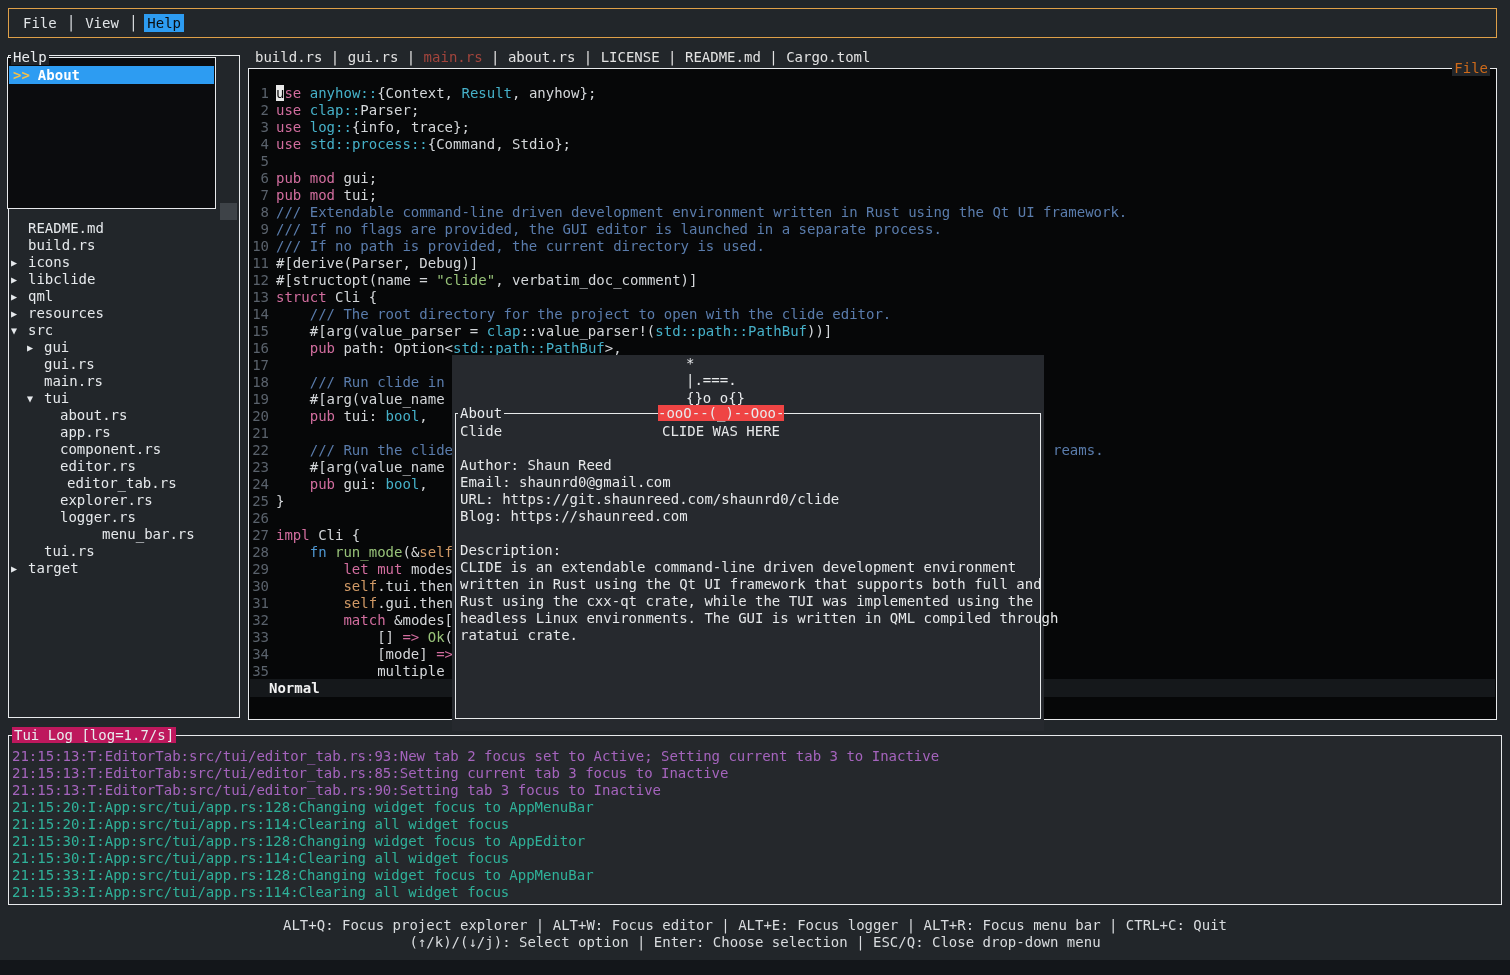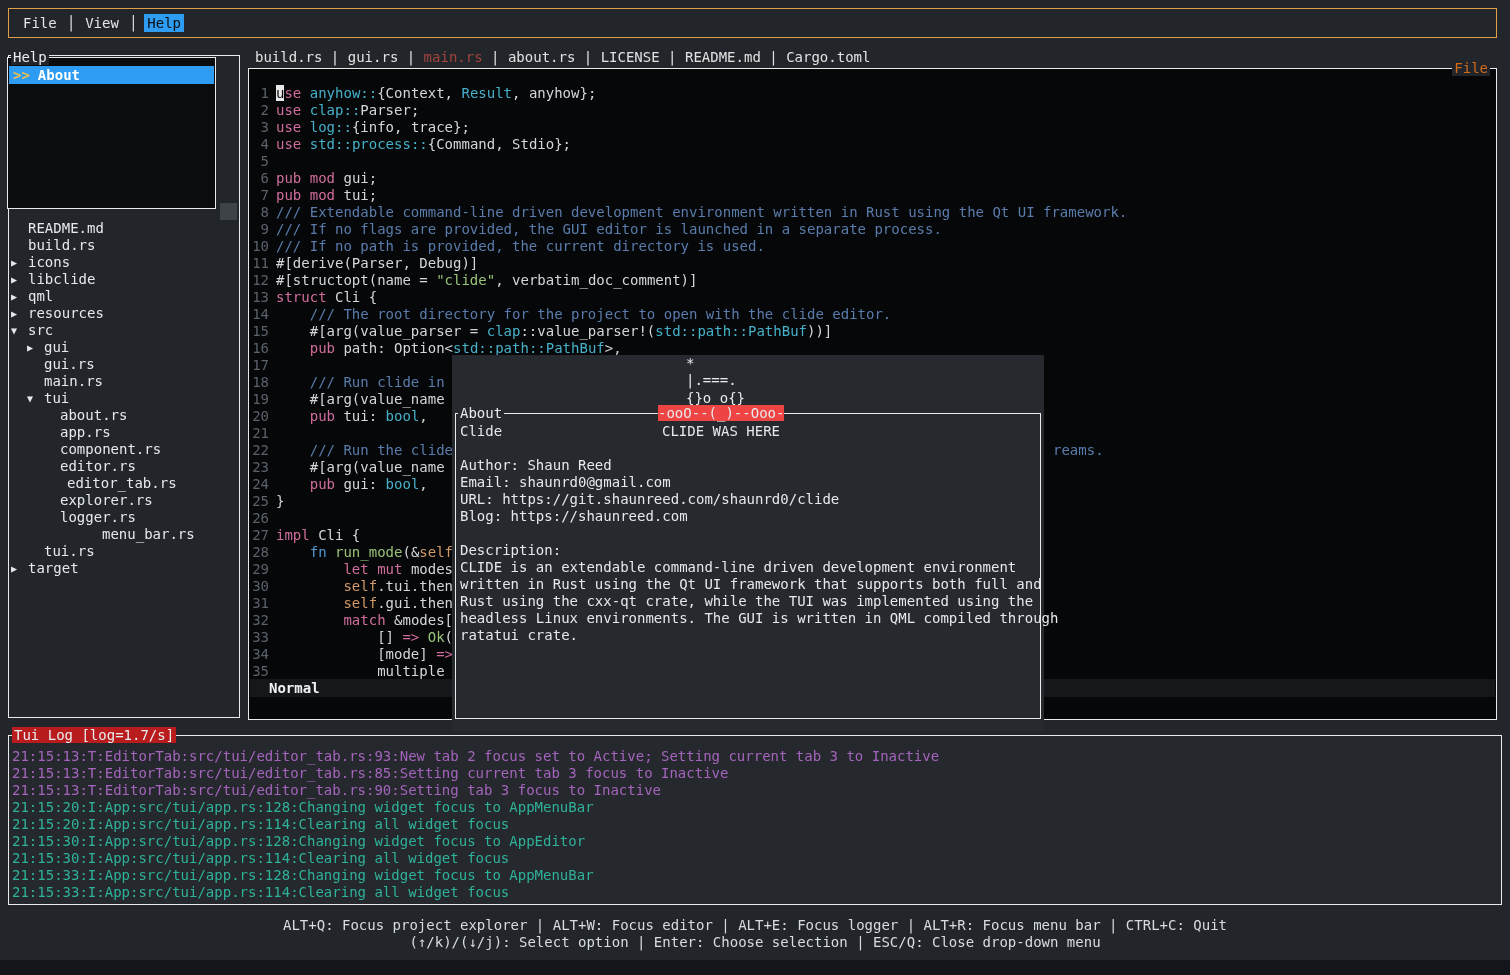--- a/index.html
+++ b/index.html
@@ -175,21 +175,21 @@
           <div class="prow">CLIDE is an extendable command-line driven development environment</div>
           <div class="prow">written in Rust using the Qt UI framework that supports both full and</div>
           <div class="prow">Rust using the cxx-qt crate, while the TUI was implemented using the</div>
           <div class="prow">headless Linux environments. The GUI is written in QML compiled through</div>
           <div class="prow">ratatui crate.</div>
         </div>
     </div>
   </div>
 
   <div class="log-panel">
-    <span class="float-title" style="left:3px;background:#b91c1c;">Tui Log [log=1.7/s]</span>
+    <span class="float-title" style="left:3px;background:#be185d;">Tui Log [log=1.7/s]</span>
     <div class="log-rows">
         <div class="lg trace">21:15:13:T:EditorTab:src/tui/editor_tab.rs:93:New tab 2 focus set to Active; Setting current tab 3 to Inactive</div>
         <div class="lg trace">21:15:13:T:EditorTab:src/tui/editor_tab.rs:85:Setting current tab 3 focus to Inactive</div>
         <div class="lg trace">21:15:13:T:EditorTab:src/tui/editor_tab.rs:90:Setting tab 3 focus to Inactive</div>
         <div class="lg info">21:15:20:I:App:src/tui/app.rs:128:Changing widget focus to AppMenuBar</div>
         <div class="lg info">21:15:20:I:App:src/tui/app.rs:114:Clearing all widget focus</div>
         <div class="lg info">21:15:30:I:App:src/tui/app.rs:128:Changing widget focus to AppEditor</div>
         <div class="lg info">21:15:30:I:App:src/tui/app.rs:114:Clearing all widget focus</div>
         <div class="lg info">21:15:33:I:App:src/tui/app.rs:128:Changing widget focus to AppMenuBar</div>
         <div class="lg info">21:15:33:I:App:src/tui/app.rs:114:Clearing all widget focus</div>

